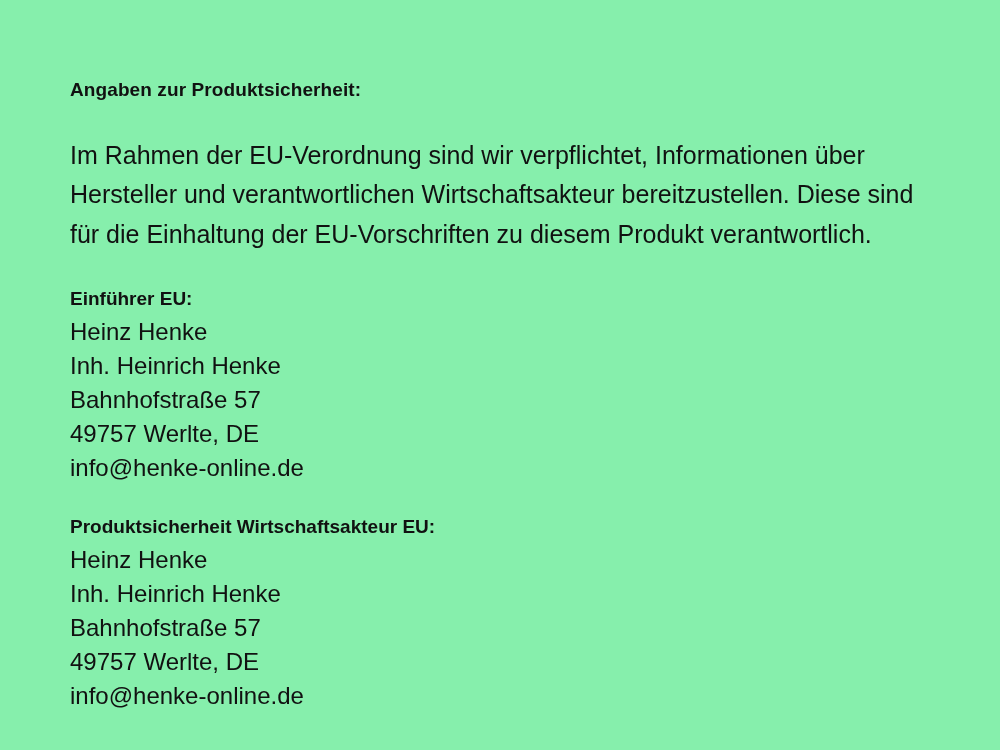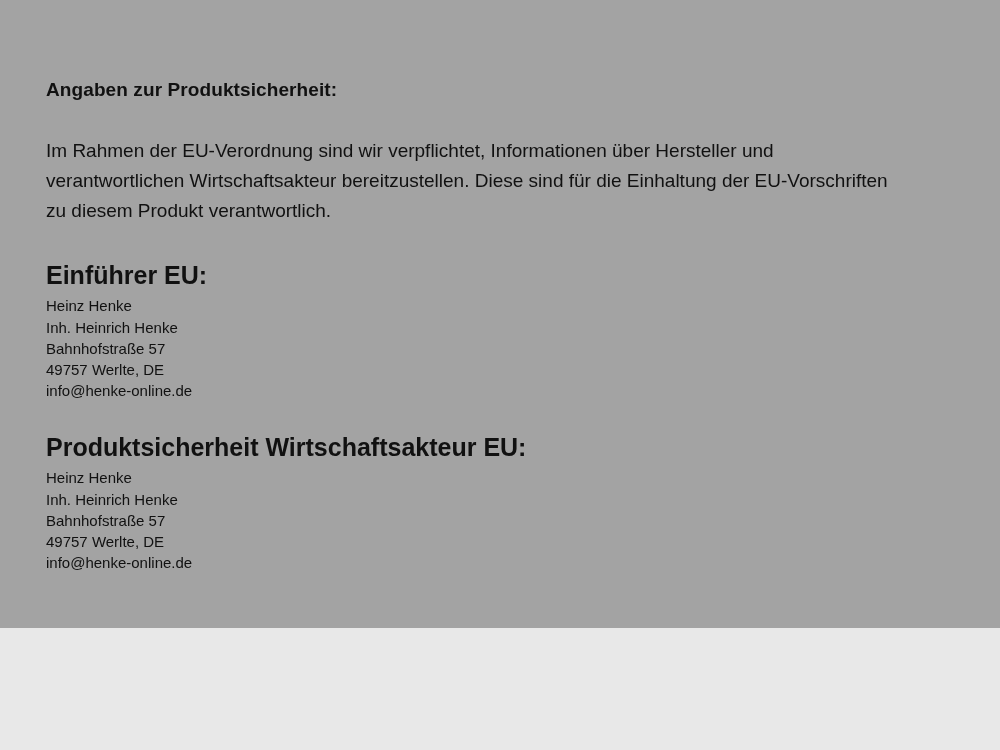--- a/index.html
+++ b/index.html
@@ -10,50 +10,50 @@
     width: 1000px;
     height: 750px;
     background: #e8e8e8;
     font-family: "Liberation Sans", sans-serif;
     color: #111111;
     overflow: hidden;
   }
   .page {
     position: relative;
     width: 1000px;
-    height: 628px;
-    background: #a3a3a3;
+    height: 750px;
+    background: #86efac;
     box-sizing: border-box;
-    padding: 78px 70px 0 46px;
+    padding: 78px 70px 0 70px;
   }
   .doc-title {
     font-size: 19px;
     font-weight: bold;
     letter-spacing: 0.1px;
     margin: 0 0 33px 0;
     line-height: 1.3;
   }
   .intro {
-    font-size: 19px;
+    font-size: 25px;
     line-height: 1.58;
     margin: 0 0 32px 0;
     max-width: 860px;
     font-weight: normal;
   }
   .block {
     margin: 0 0 28px 0;
   }
   .block-heading {
-    font-size: 25px;
+    font-size: 19px;
     font-weight: bold;
     line-height: 1.42;
     margin: 0 0 2px 0;
   }
   .block-line {
-    font-size: 15px;
+    font-size: 24px;
     line-height: 1.42;
     margin: 0;
     font-weight: normal;
   }
 </style>
 </head>
 <body>
 
 <div class="page">
 

